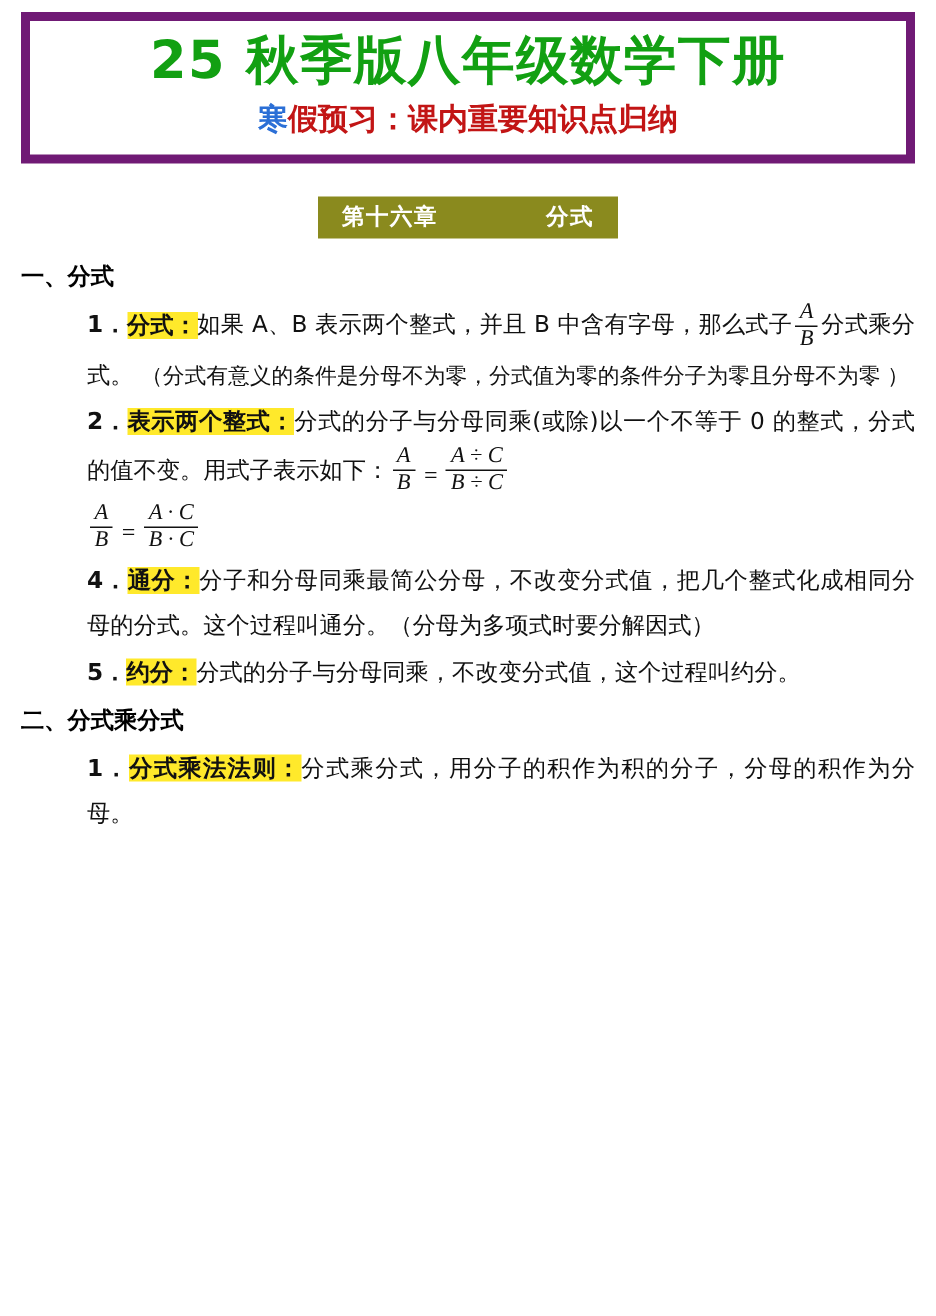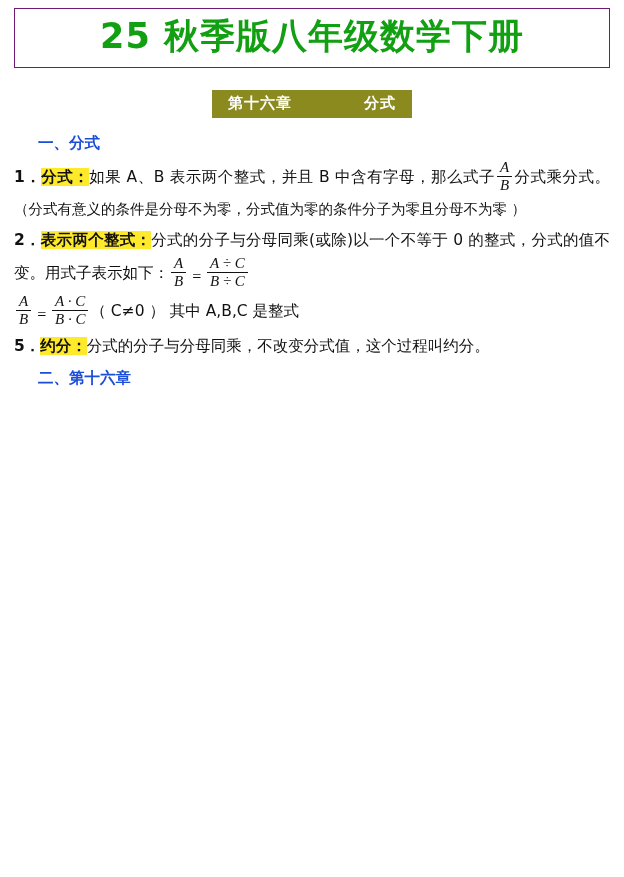--- a/index.html
+++ b/index.html
@@ -16,21 +16,21 @@
   .page {
     width: 624px;
     height: 877px;
     position: relative;
     box-sizing: border-box;
     padding: 0;
   }
   
   .header-box {
     margin: 8px 14px 0 14px;
-    border: 1px solid #701a75;
+    border: 6px solid #701a75;
     padding: 6px 4px 10px 4px;
     text-align: center;
     background: #ffffff;
   }
   .title-main {
     font-family: "DejaVu Sans", sans-serif;
     font-size: 35px;
     font-weight: bold;
     color: #12a012;
     letter-spacing: 1px;
@@ -71,29 +71,29 @@
   }
   
   .content {
     margin: 10px 14px 0 14px;
     font-family: "DejaVu Sans", sans-serif;
     font-size: 15.5px;
     color: #111111;
     line-height: 1.95;
   }
   .sec-head {
-    color: #1d4ed8;
+    color: #000000;
     font-weight: bold;
     font-size: 15.5px;
     margin-top: 2px;
-    margin-left: 24px;
   }
   .para {
     margin-top: 1px;
     text-align: justify;
+    margin-left: 44px;
   }
   .hl {
     background: #ffe92b;
     font-weight: bold;
   }
   .b {
     font-weight: bold;
   }
   .note {
     font-size: 14.5px;
@@ -137,20 +137,23 @@
     clear: both;
   }
 </style>
 </head>
 <body>
 
 <div class="page">
 
   <div class="header-box">
     <div class="title-main">25 秋季版八年级数学下册</div>
+    <div class="subtitle-line">
+      <span class="subtitle-cold">寒</span><span class="subtitle-rest">假预习：课内重要知识点归纳</span>
+    </div>
   </div>
 
   <div class="chapter-row">
     <span class="chapter-bar">
       <span>第十六章</span><span class="gap"></span><span>分式</span>
     </span>
   </div>
 
   <div class="content">
 
@@ -159,26 +162,32 @@
     <div class="para">
       <span class="b">1．</span><span class="hl">分式：</span><span>如果 A、B 表示两个整式，并且 B 中含有字母，那么式子</span><span class="frac"><span class="num">A</span><span class="den">B</span></span><span>分式乘分式。</span>
       <span class="note">（分式有意义的条件是分母不为零，分式值为零的条件分子为零且分母不为零  ）</span>
     </div>
 
     <div class="para clearfix">
       <span class="b">2．</span><span class="hl">表示两个整式：</span><span>分式的分子与分母同乘(或除)以一个不等于 0 的整式，分式的值不变。用式子表示如下：</span><span class="formula-inline"><span class="frac"><span class="num">A</span><span class="den">B</span></span><span class="eq">=</span><span class="frac"><span class="num">A ÷ C</span><span class="den">B ÷ C</span></span></span>
     </div>
 
     <div class="para">
-      <span class="formula-inline"><span class="frac"><span class="num">A</span><span class="den">B</span></span><span class="eq">=</span><span class="frac"><span class="num">A · C</span><span class="den">B · C</span></span></span><span>（ C≠0 ）    其中 A,B,C 是整式</span>
+      <span class="formula-inline"><span class="frac"><span class="num">A</span><span class="den">B</span></span><span class="eq">=</span><span class="frac"><span class="num">A · C</span><span class="den">B · C</span></span></span>
     </div>
 
 
+    <div class="para">
+      <span class="b">4．</span><span class="hl">通分：</span><span>分子和分母同乘最简公分母，不改变分式值，把几个整式化成相同分母的分式。这个过程叫通分。（分母为多项式时要分解因式）</span>
+    </div>
 
     <div class="para">
       <span class="b">5．</span><span class="hl">约分：</span><span>分式的分子与分母同乘，不改变分式值，这个过程叫约分。</span>
     </div>
 
-    <div class="sec-head">二、第十六章</div>
+    <div class="sec-head">二、分式乘分式</div>
 
+    <div class="para">
+      <span class="b">1．</span><span class="hl">分式乘法法则：</span><span>分式乘分式，用分子的积作为积的分子，分母的积作为分母。</span>
+    </div>
 
   </div>
 </div>
 
 </body></html>

